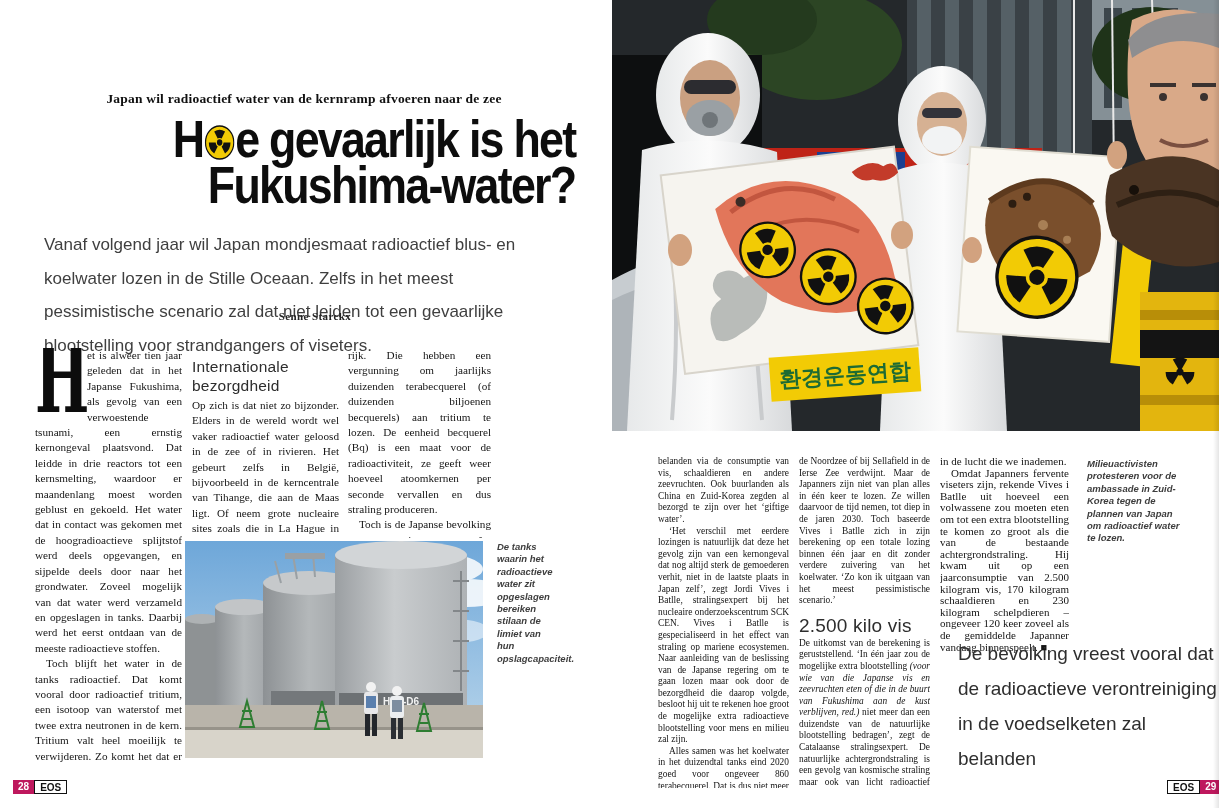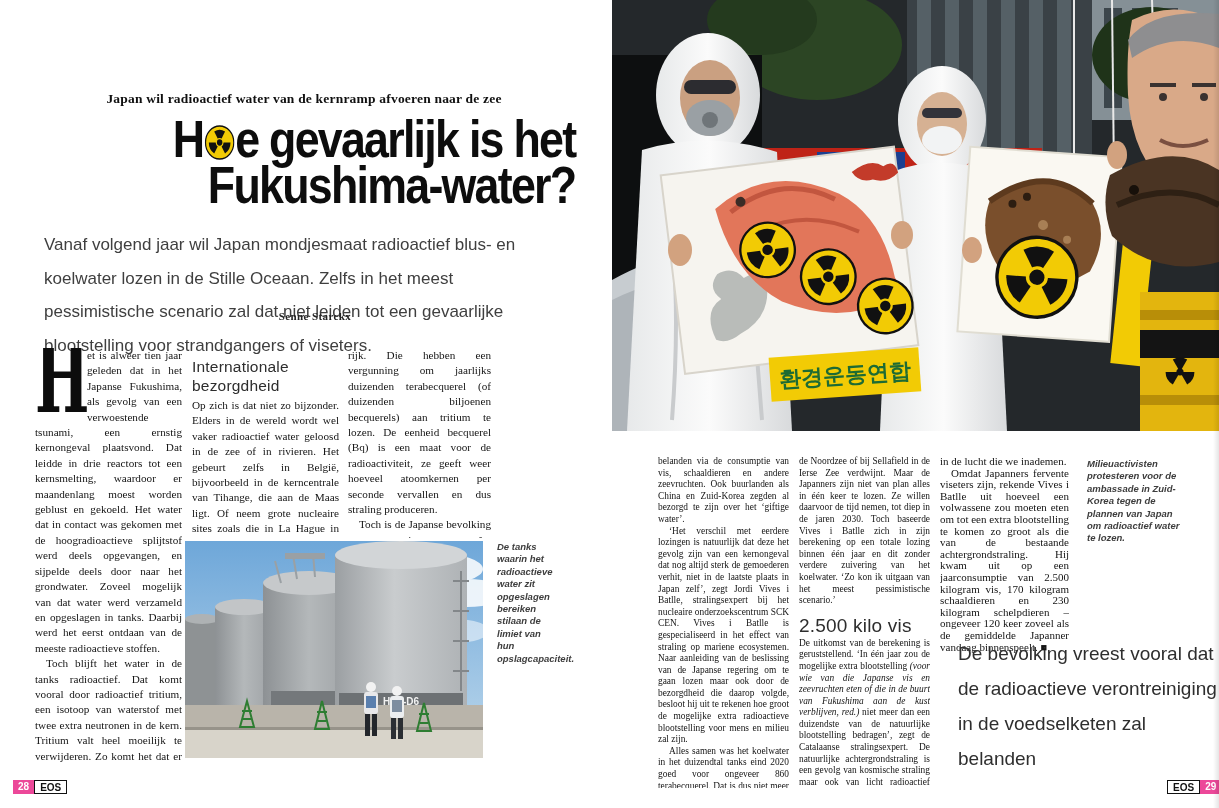--- a/index.html
+++ b/index.html
@@ -39,21 +39,21 @@
   .cap-left  { left:497px; top:541px; width:63px; }
   .cap-right { left:1087px; top:458px; width:97px; }
 
   .pullquote { left:958px; top:636px; width:262px;
                font:400 19px/35px "Liberation Sans", sans-serif; color:#2e2e2e; }
 
   
   .folio { top:780px; display:flex; gap:0; align-items:stretch; height:14px; }
   .folio-left { left:13px; } .folio-right { left:1167px; }
   .chip { font:700 10px/12px "Liberation Sans", sans-serif; padding:1px 5px; display:inline-block; }
-  .chip-dark { background:#ec4899; color:#fff; }
+  .chip-dark { background:#be185d; color:#fff; }
   .chip-outline { border:1.5px solid #111; color:#111; background:#fff; }
 
   
   .photo { overflow:hidden; }
   .tanks-photo { left:185px; top:541px; width:298px; height:217px; }
   .protest-photo { left:612px; top:0; width:607px; height:431px; }
   .edge-shade { right:0; top:0; width:6px; height:808px;
                 background:linear-gradient(to left, rgba(0,0,0,.10), rgba(0,0,0,0)); }
   svg text { user-select:none; }
 </style>

